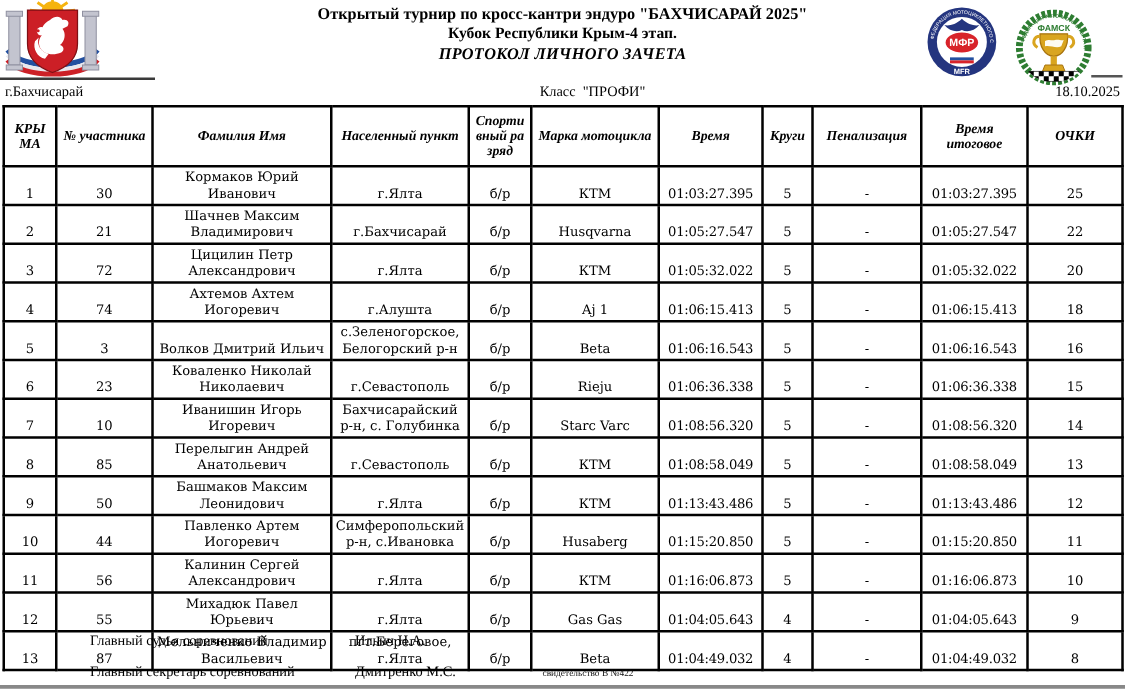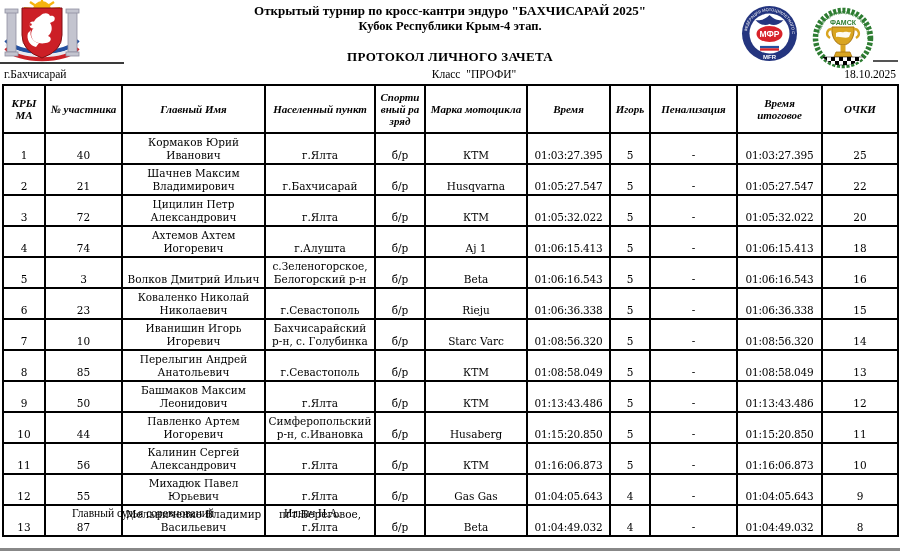--- a/index.html
+++ b/index.html
@@ -3,21 +3,21 @@
 <meta charset="utf-8">
 <style>
   html,body{margin:0;padding:0;background:#888;}
   .page{position:relative;width:900px;height:548px;background:#fff;overflow:hidden;
         font-family:"Liberation Serif",serif;color:#000;margin:0 auto;}
 
   
   .title-block{position:absolute;left:0;right:0;top:3px;text-align:center;}
   .title-1{font-weight:bold;font-size:13px;line-height:1.25;}
   .title-2{font-weight:bold;font-size:12.5px;line-height:1.25;}
-  .protocol-title{font-weight:bold;font-size:13px;margin-top:14px;letter-spacing:.3px;}
+  .protocol-title{font-weight:bold;font-size:13px;letter-spacing:.3px;font-style:italic;}
 
   .emblem{position:absolute;left:3px;top:0;}
   .mfr{position:absolute;left:741px;top:5px;}
   .famsk{position:absolute;left:812px;top:7px;}
 
   .emblem-underline{position:absolute;left:0;top:62px;width:124px;border-top:2px solid #3a3a3a;}
   .right-dash{position:absolute;right:2px;top:60px;width:25px;border-top:2px solid #555;}
 
   .meta-row{position:absolute;left:4px;right:4px;top:68px;height:15px;font-size:11.5px;}
   .meta-location{position:absolute;left:0;top:0;}
@@ -176,35 +176,35 @@
       <col style="width:83px">
         <col style="width:40px">
         <col style="width:87px">
       <col style="width:85px">
         <col style="width:76px">
     </colgroup>
     <thead>
         <tr id="theadRow">
           <th class="h-break">КРЫМА</th>
           <th>№ участника</th>
-          <th>Главный Имя</th>
+          <th>Фамилия Имя</th>
           <th>Населенный пункт</th>
           <th class="h-break">Спортивный разряд</th>
           <th>Марка мотоцикла</th>
           <th class="h-left">Время</th>
-          <th class="h-left">Игорь</th>
+          <th class="h-left">Круги</th>
           <th class="h-left">Пенализация</th>
           <th class="h-left">Время итоговое</th>
           <th class="h-left">ОЧКИ</th>
         </tr>
       </thead>
     <tbody id="tbodyRows">
         <tr>
           <td class="c-place">1</td>
-          <td class="c-number">40</td>
+          <td class="c-number">30</td>
           <td class="c-name">Кормаков Юрий Иванович</td>
           <td class="c-city">г.Ялта</td>
           <td class="c-grade">б/р</td>
           <td class="c-bike">КТМ</td>
           <td class="c-time">01:03:27.395</td>
           <td class="c-laps">5</td>
           <td class="c-penalty">-</td>
           <td class="c-total_time">01:03:27.395</td>
           <td class="c-points">25</td>
         </tr>
@@ -365,15 +365,20 @@
           <td class="c-points">8</td>
         </tr>
       </tbody>
   </table>
 
   <div class="footer">
     <div class="footer-row">
       <span class="f-label">Главный судья соревнований</span>
       <span class="f-name">Ильич Н.А.</span>
     </div>
+    <div class="footer-row">
+      <span class="f-label">Главный секретарь соревнований</span>
+      <span class="f-name">Дмитренко М.С.</span>
+      <span class="f-cert">свидетельство В №422</span>
+    </div>
   </div>
 
 </div>
 
 </body></html>

